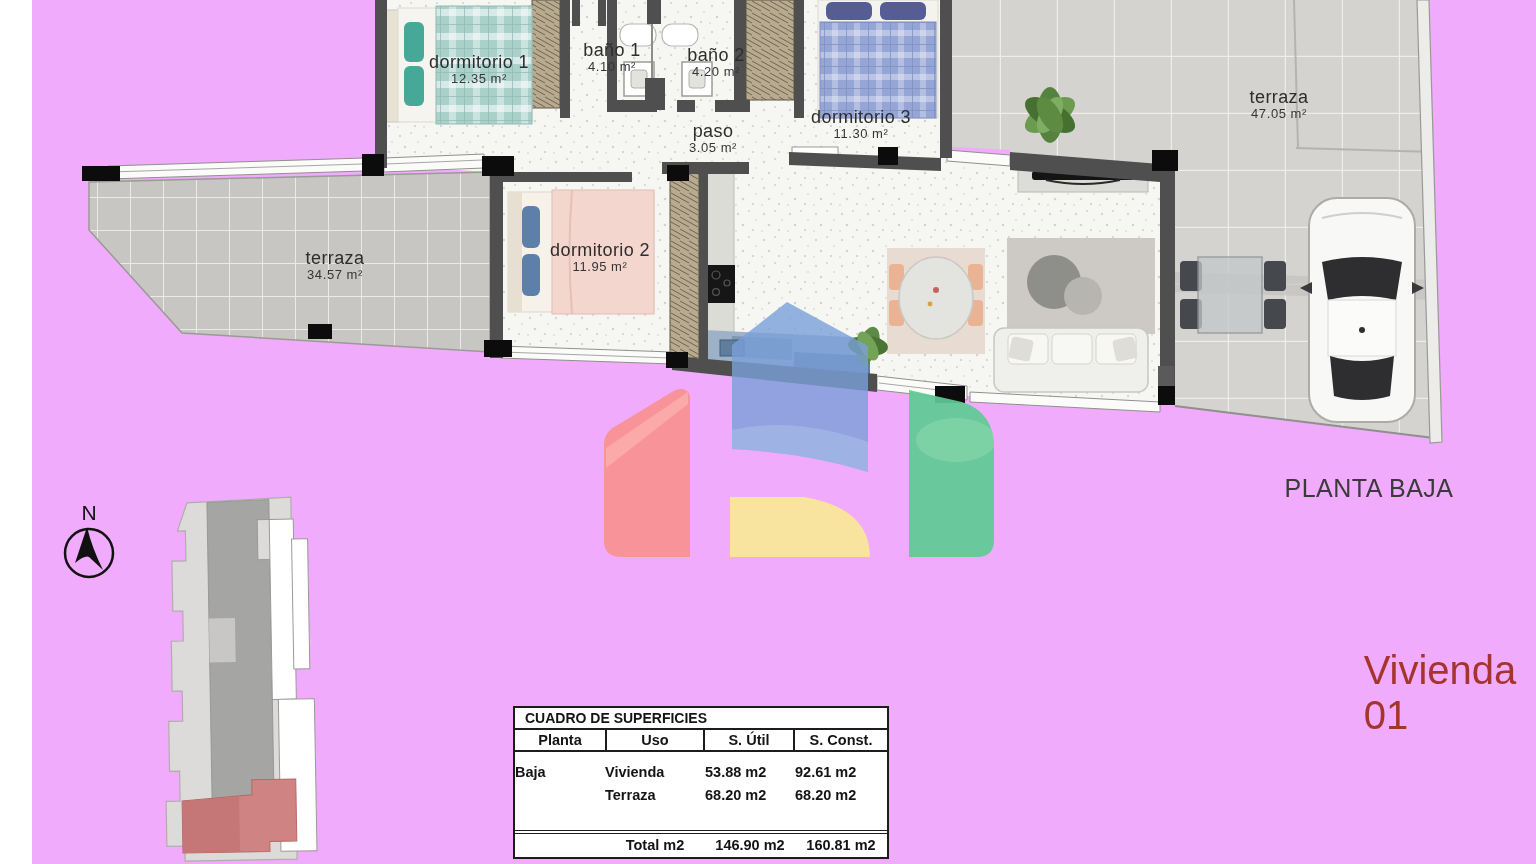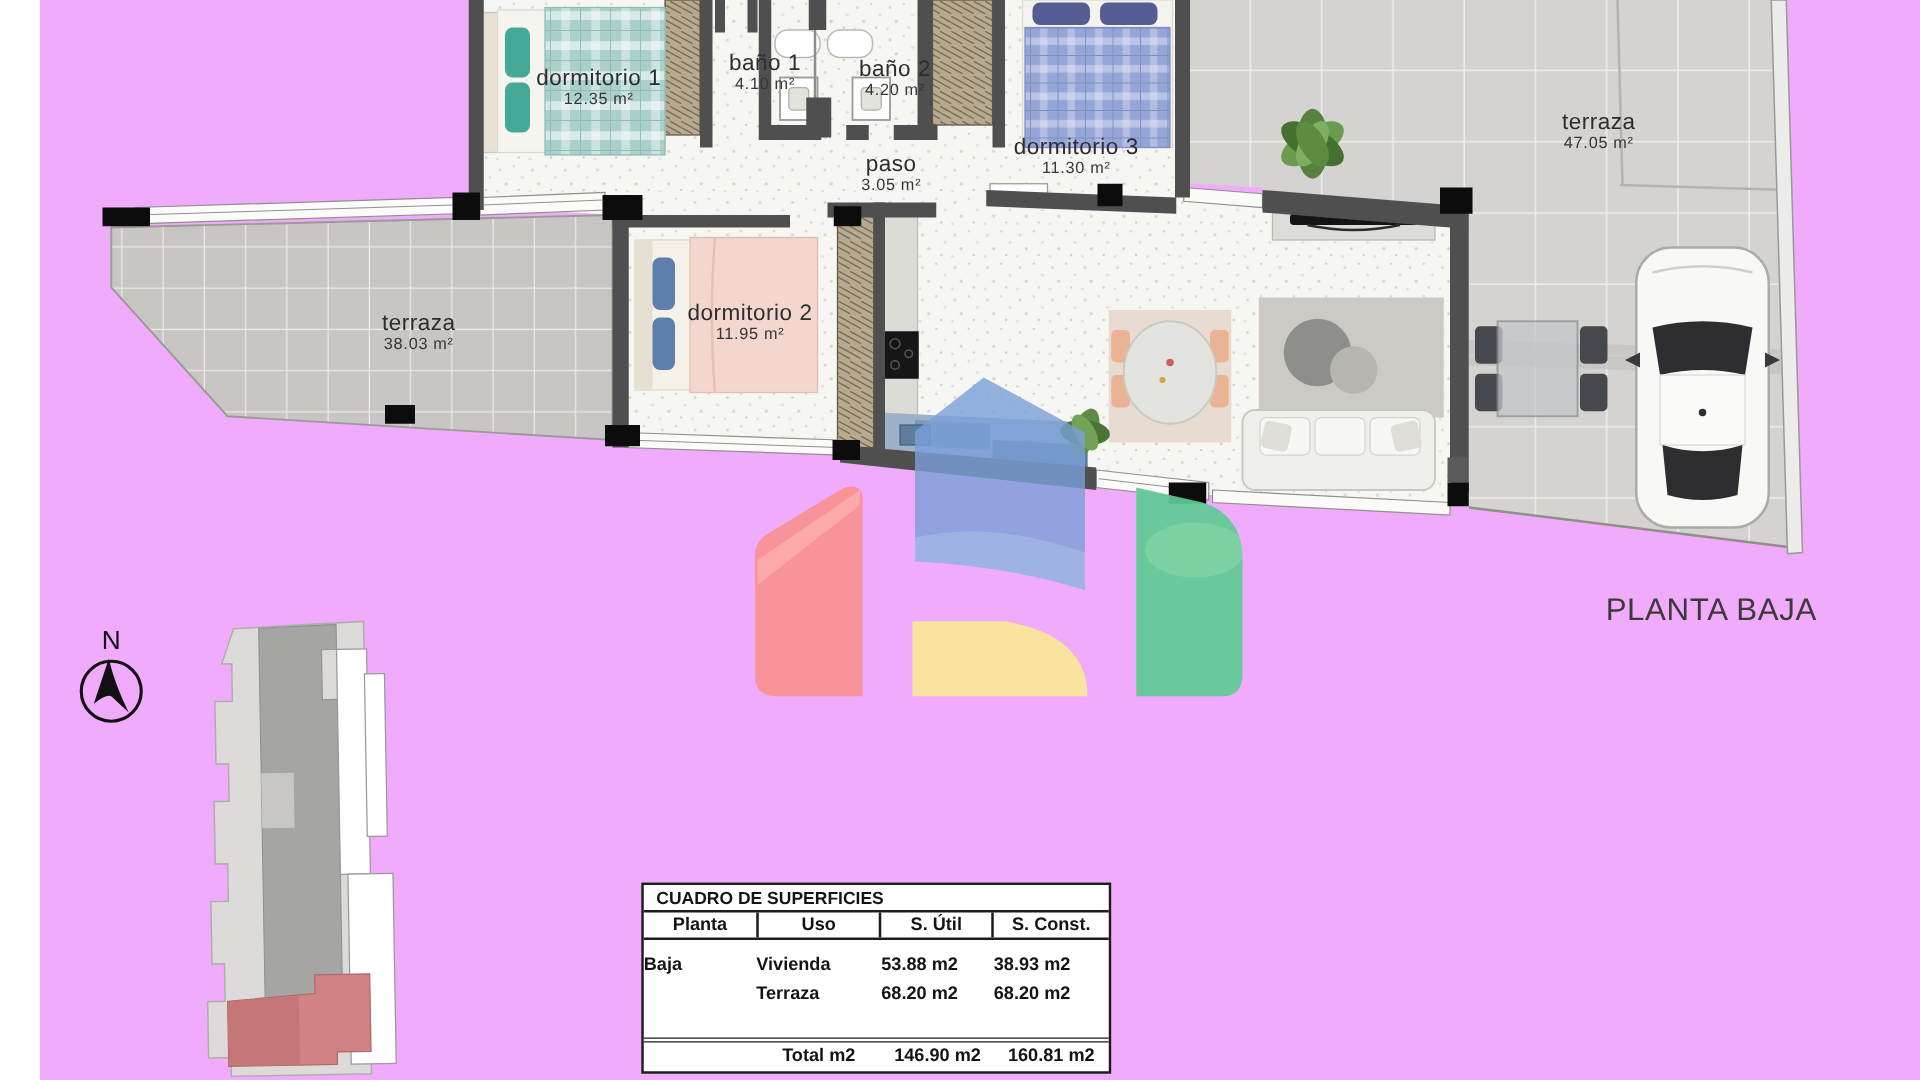--- a/index.html
+++ b/index.html
@@ -311,44 +311,45 @@
 <div class="room-label" style="left:829px;top:107px;">
   <span class="rname">dormitorio 3</span>
   <span class="rarea"><span>11.30</span><span class="runit">m²</span></span>
 </div>
 <div class="room-label" style="left:568px;top:240px;">
   <span class="rname">dormitorio 2</span>
   <span class="rarea"><span>11.95</span><span class="runit">m²</span></span>
 </div>
 <div class="room-label" style="left:303px;top:248px;">
   <span class="rname">terraza</span>
-  <span class="rarea"><span>38.03</span><span class="runit">m²</span></span>
+  <span class="rarea"><span>34.57</span><span class="runit">m²</span></span>
 </div>
 <div class="room-label" style="left:1247px;top:87px;">
   <span class="rname">terraza</span>
   <span class="rarea"><span>47.05</span><span class="runit">m²</span></span>
 </div>
 
 <div class="compass-n">N</div>
 <div class="floor-label">PLANTA BAJA</div>
+<div class="unit-label">Vivienda 01</div>
 
 <div class="sup-table">
   <div class="sup-title">CUADRO DE SUPERFICIES</div>
   <div class="sup-head">
     <div class="c c1">Planta</div>
     <div class="c c2">Uso</div>
     <div class="c c3">S. Útil</div>
     <div class="c c4">S. Const.</div>
   </div>
   <div class="sup-body">
     <div class="sup-row">
       <div class="c c1">Baja</div>
       <div class="c c2">Vivienda</div>
       <div class="c c3">53.88 m2</div>
-      <div class="c c4">38.93 m2</div>
+      <div class="c c4">92.61 m2</div>
     </div>
     <div class="sup-row">
       <div class="c c1"></div>
       <div class="c c2">Terraza</div>
       <div class="c c3">68.20 m2</div>
       <div class="c c4">68.20 m2</div>
     </div>
   </div>
   <div class="sup-total">
     <div class="c c1"></div>

